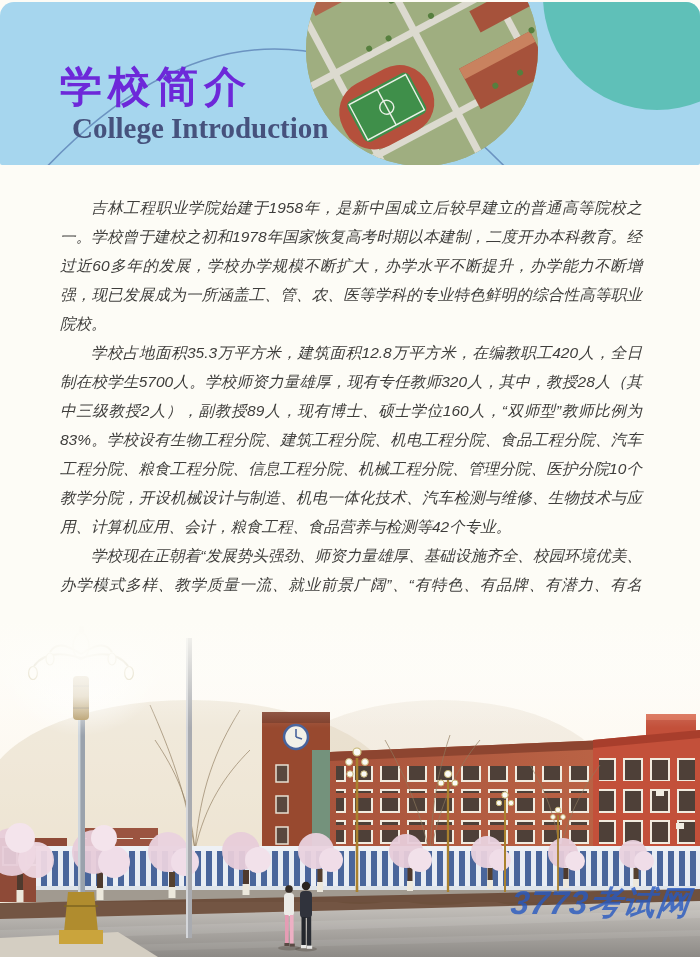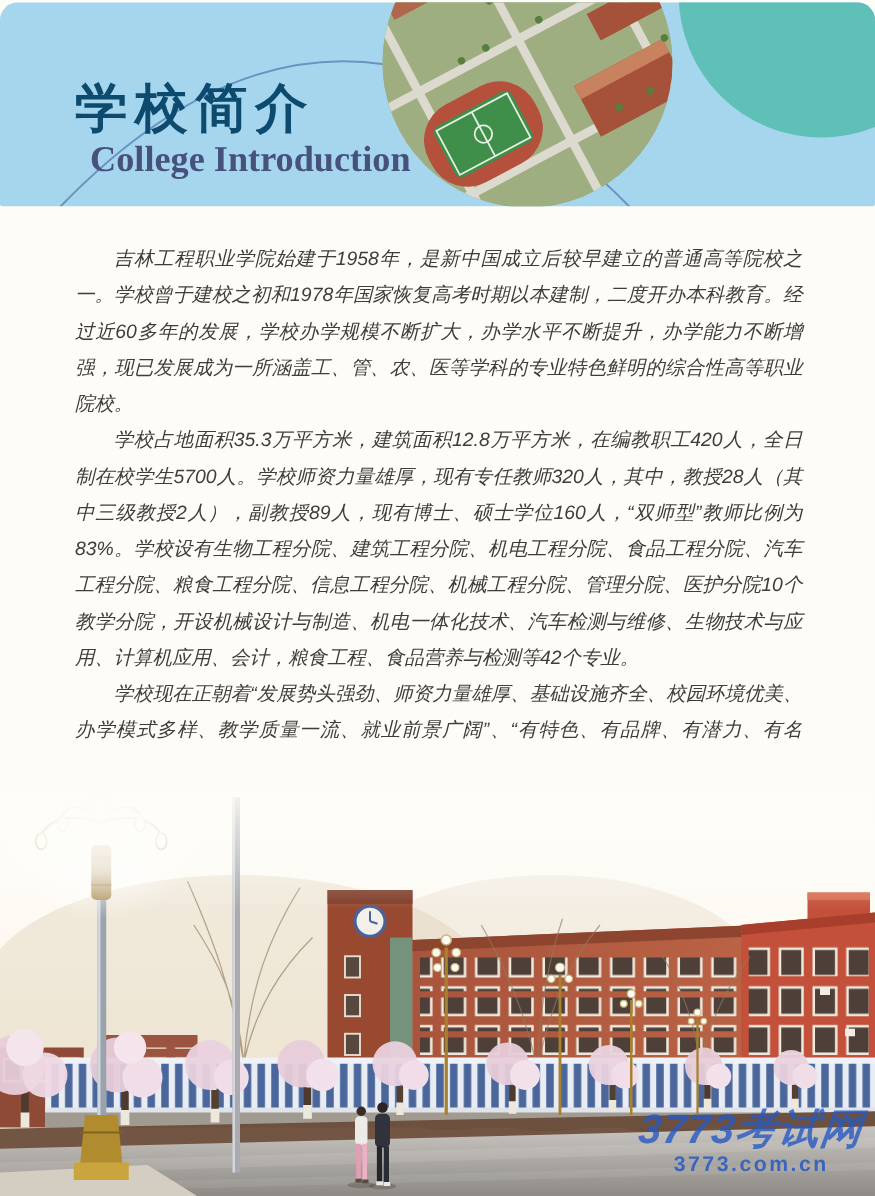--- a/index.html
+++ b/index.html
@@ -17,21 +17,21 @@
   .teal-circle{
     position:absolute;left:543px;top:-120px;width:228px;height:228px;
     border-radius:50%;background:#5fc0b8;
   }
   .photo-circle{
     position:absolute;left:306px;top:-68px;width:232px;height:232px;
     border-radius:50%;overflow:hidden;background:#9fae80;
   }
   .cn-title{
     position:absolute;left:60px;top:64px;line-height:1;
-    font-size:42px;font-weight:bold;color:#0c4a6e;letter-spacing:6px;
+    font-size:42px;font-weight:bold;color:#6d28d9;letter-spacing:6px;
   }
   .en-title{
     position:absolute;left:72px;top:112px;line-height:1;
     font-family:"Liberation Serif","DejaVu Serif",serif;
     font-size:29px;font-weight:bold;color:#46527d;
   }
   
   .article{
     position:absolute;left:60px;top:193px;width:582px;
     font-size:15.5px;line-height:29px;color:#3e3d3b;
@@ -387,15 +387,14 @@
         <rect x="301" y="345" width="5.4" height="3.2" fill="#e8e8e6"></rect>
         <rect x="306.8" y="345.6" width="5.4" height="3.2" fill="#e8e8e6"></rect>
       </g>
     </g>
   </svg>
 
   <div class="fade-top"></div>
 
   <div class="watermark">
     <div class="wm-name">3773考试网</div>
-    <div class="wm-url">3773.com.cn</div>
   </div>
 </div>
 
 </body></html>

